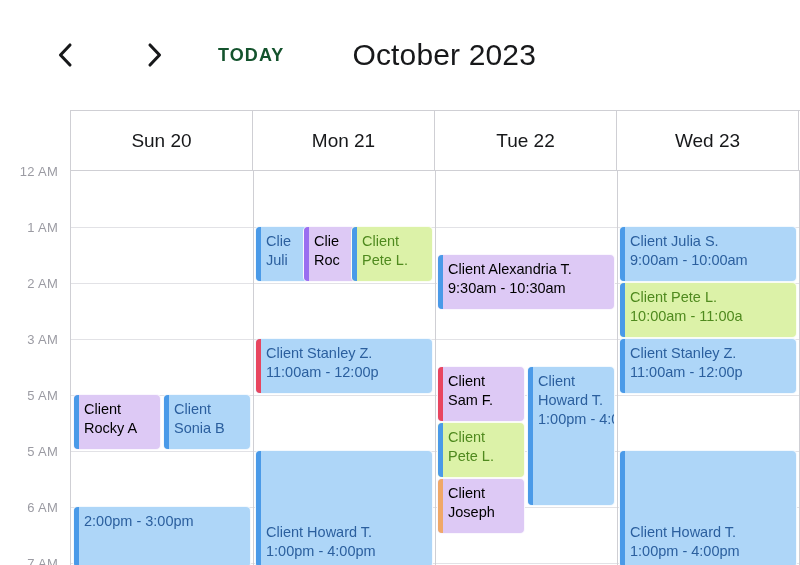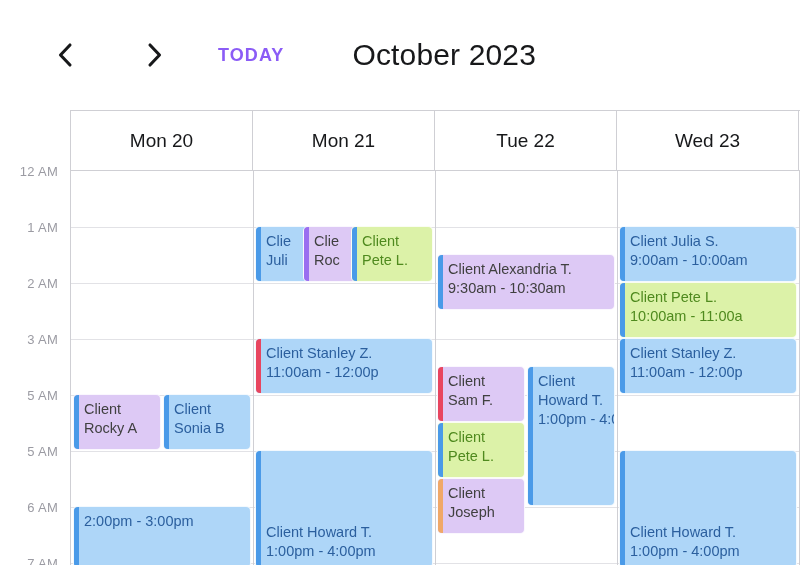--- a/index.html
+++ b/index.html
@@ -33,21 +33,21 @@
     background: none;
     border: none;
     padding: 0;
   }
   .navbtn svg { display: block; }
   .nav-gap { width: 44px; }
   .today-btn {
     font-size: 18px;
     font-weight: bold;
     letter-spacing: 0.06em;
-    color: #8b5cf6;
+    color: #14532d;
     background: none;
     border: none;
     padding: 0;
     margin-left: 40px;
     cursor: pointer;
     font-family: "Liberation Sans", sans-serif;
   }
   .month-title {
     font-size: 30px;
     color: #17181a;
@@ -155,21 +155,21 @@
   .event.wrap .etitle { white-space: normal; }
   .event.bottomtext {
     display: flex;
     flex-direction: column;
     justify-content: flex-end;
     padding-bottom: 6px;
   }
 
   
   .pal-blue   { background: #aed6f8; color: #2b5f9e; }
-  .pal-purple { background: #ddc9f5; color: #404040; }
+  .pal-purple { background: #ddc9f5; color: #000000; }
   .pal-green  { background: #dcf2a8; color: #4f8a1e; }
 </style>
 </head>
 <body>
 
 <div class="toolbar">
   <button class="navbtn">
     <span>
       <svg width="22" height="28" viewBox="0 0 22 28" aria-hidden="true">
         <path d="M16 4 L6.5 14 L16 24" fill="none" stroke="#17181a" stroke-width="3.1" stroke-linecap="round" stroke-linejoin="round"></path>
@@ -197,21 +197,21 @@
       <div class="hour-label" style="top: 229px;">3 AM</div>
       <div class="hour-label" style="top: 285px;">5 AM</div>
       <div class="hour-label" style="top: 341px;">5 AM</div>
       <div class="hour-label" style="top: 397px; margin-left: 16px;">6 AM</div>
       <div class="hour-label" style="top: 453px;">7 AM</div>
     </div>
 
   <div class="grid">
     <div class="dayhead-row" id="dayhead-row">
         <div class="dayhead">
-          <span>Mon 20</span>
+          <span>Sun 20</span>
         </div>
         <div class="dayhead">
           <span>Mon 21</span>
         </div>
         <div class="dayhead">
           <span>Tue 22</span>
         </div>
         <div class="dayhead">
           <span>Wed 23</span>
         </div>

